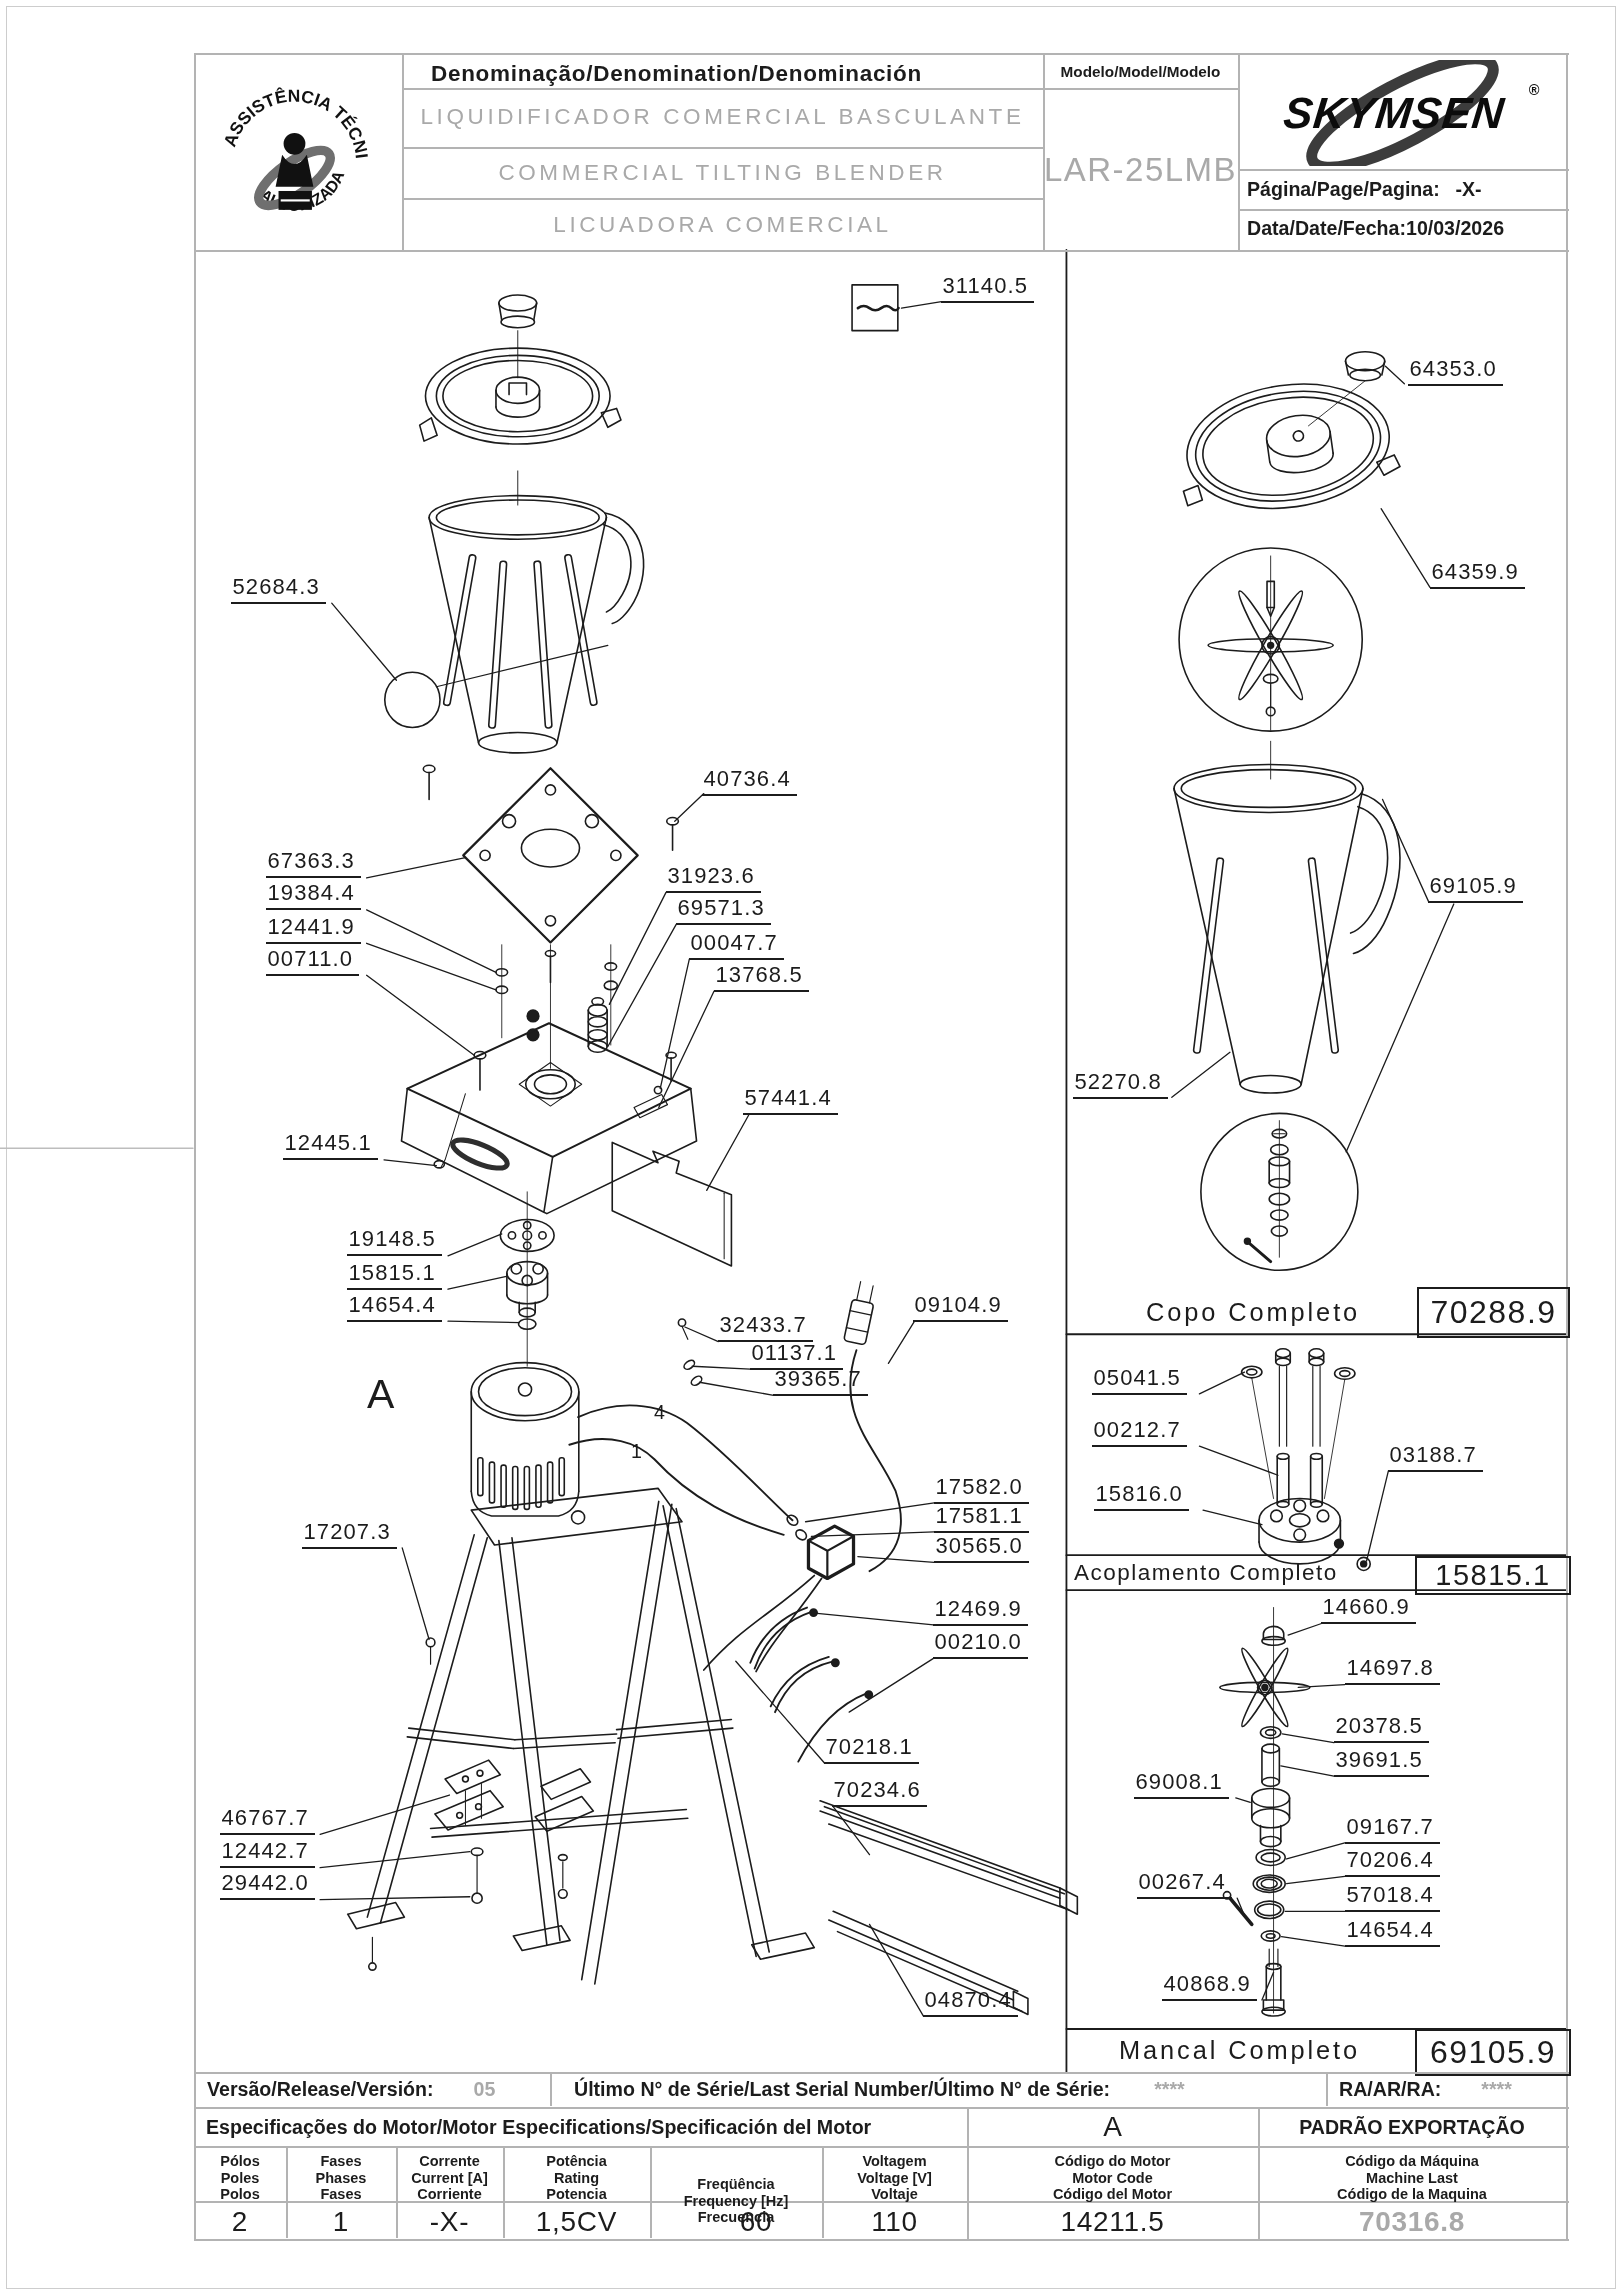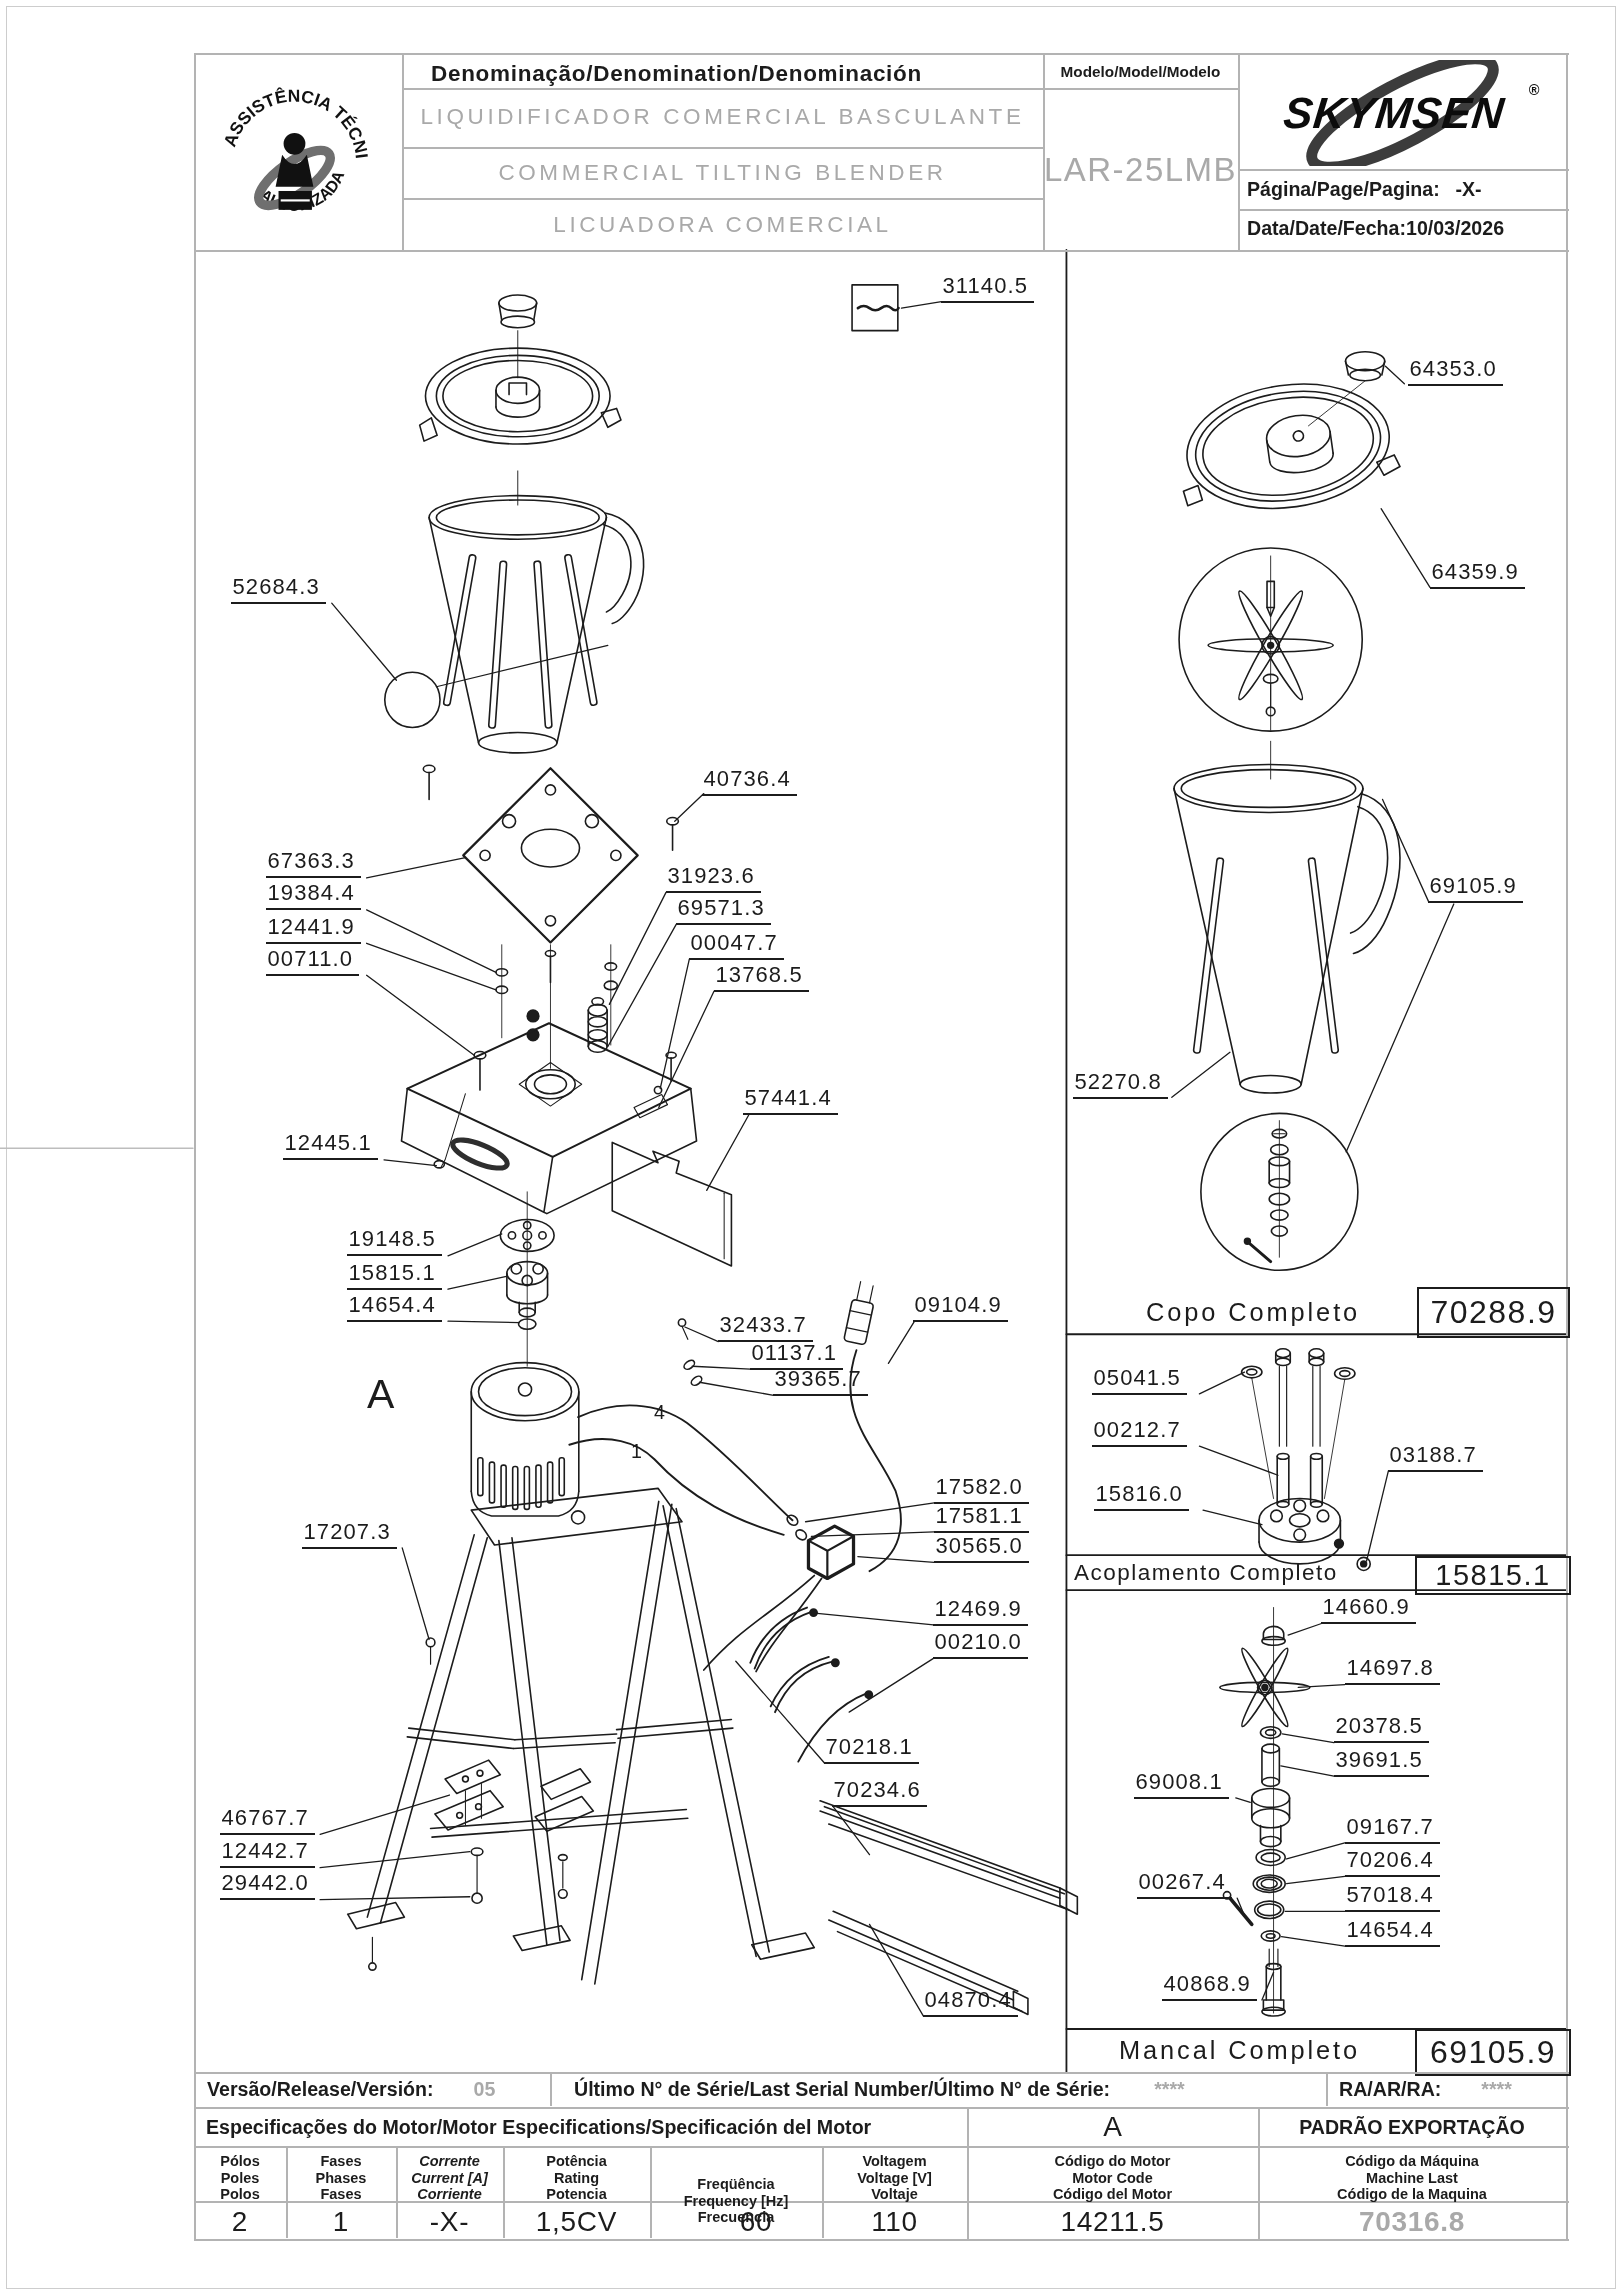--- a/index.html
+++ b/index.html
@@ -552,21 +552,21 @@
   <div class="thead" style="left:194px;top:2153px;width:92px;">
     <div>Pólos</div>
       <div>Poles</div>
       <div>Polos</div>
   </div>
   <div class="thead" style="left:286px;top:2153px;width:110px;">
     <div>Fases</div>
       <div>Phases</div>
       <div>Fases</div>
   </div>
-  <div class="thead" style="left:396px;top:2153px;width:107px;font-style:italic;">
+  <div class="thead" style="left:396px;top:2153px;width:107px;">
     <div>Corrente</div>
       <div>Current [A]</div>
       <div>Corriente</div>
   </div>
   <div class="thead" style="left:503px;top:2153px;width:147px;">
     <div>Potência</div>
       <div>Rating</div>
       <div>Potencia</div>
   </div>
   <div class="thead" style="left:650px;top:2153px;width:172px;margin-top:23px;">

